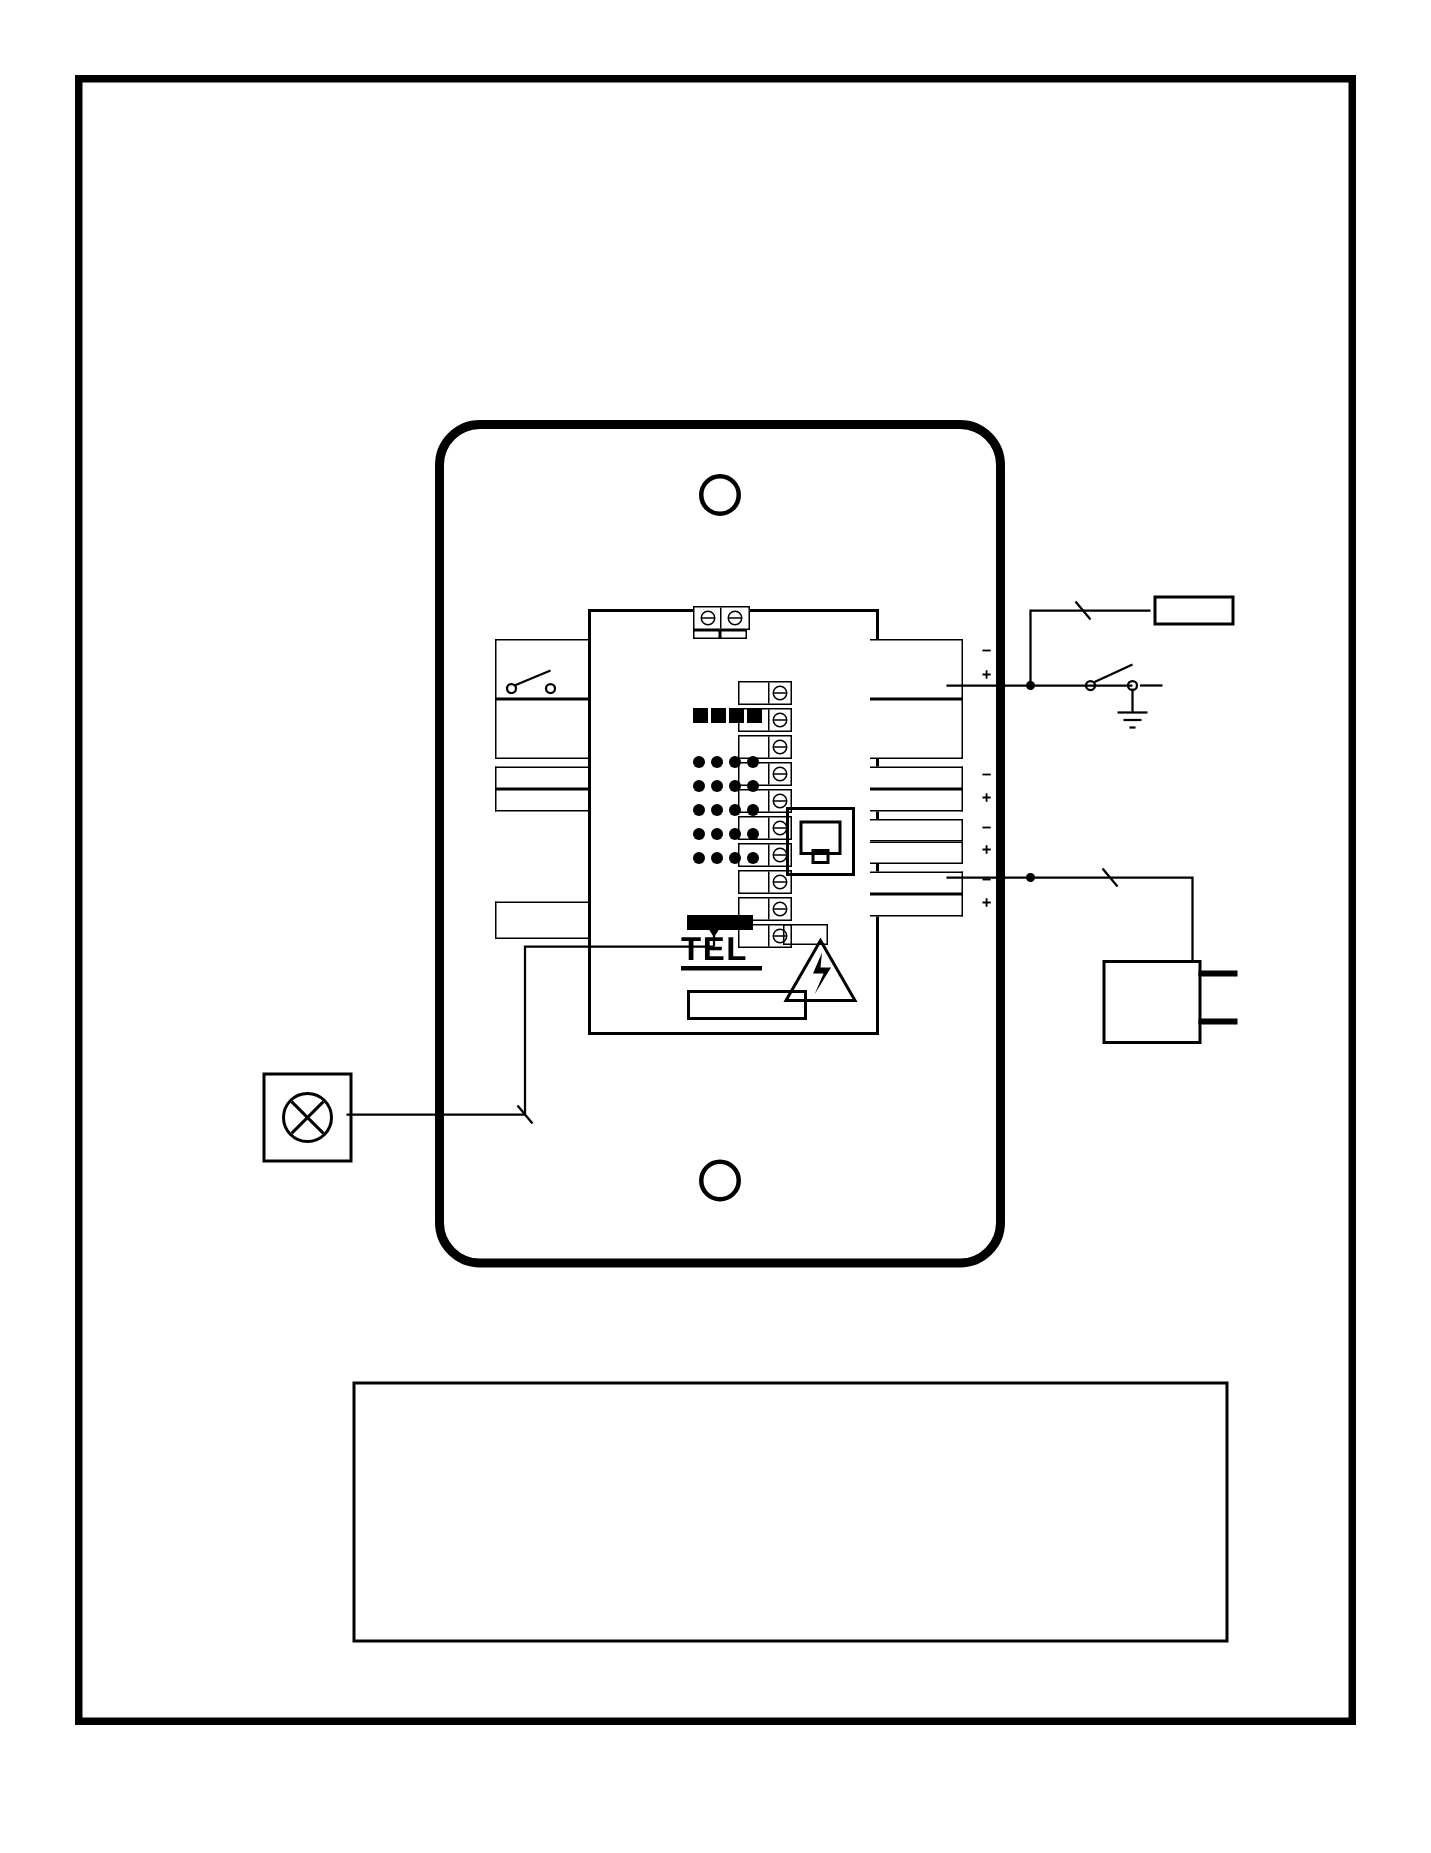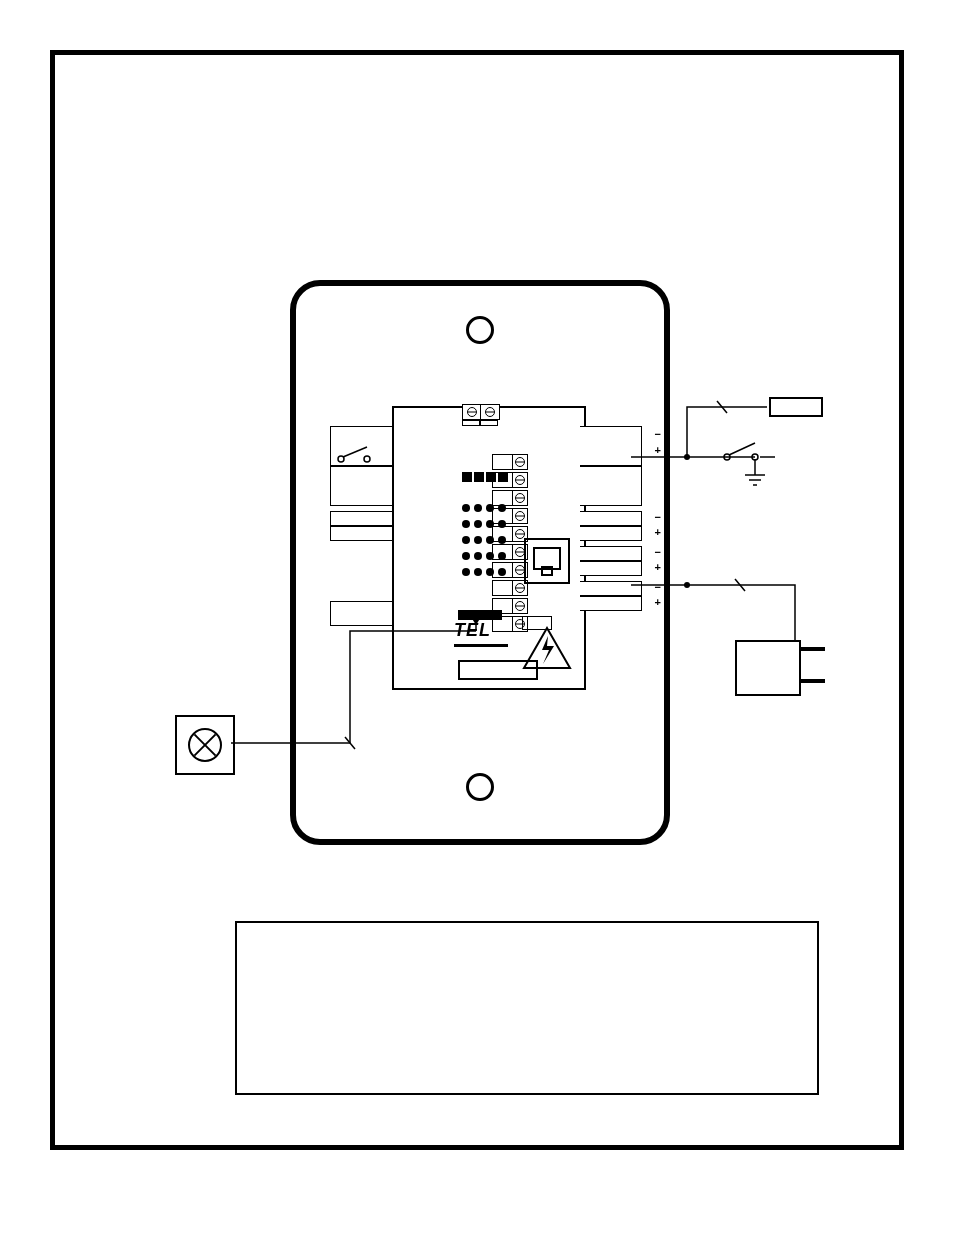--- a/index.html
+++ b/index.html
@@ -149,21 +149,21 @@
   .trow .b { width:14px; position:relative;}
   .trow .b::after {
     content:""; position:absolute; left:50%; top:50%; width:8px; height:8px; border:1px solid #000; border-radius:50%; transform:translate(-50%,-50%);
   }
   .trow .b::before {
     content:""; position:absolute; left:50%; top:50%; width:8px; height:1px; background:#000; transform:translate(-50%,-50%);
   }
 
   
   .tel-band { position:absolute; left:64px; top:202px; width:44px; height:10px; background:#000;}
-  .tel-txt  { position:absolute; left:60px; top:212px; font-size:18px; font-weight:900; letter-spacing:1px;font-style:italic;}
+  .tel-txt  { position:absolute; left:60px; top:212px; font-size:22px; font-weight:900; letter-spacing:1px;}
   .tel-under{ position:absolute; left:60px; top:236px; width:54px; height:3px; background:#000;}
   .tel-small{ position:absolute; left:128px; top:208px; width:28px; height:12px; border:1.5px solid #000;}
   .tel-box  { position:absolute; left:64px; bottom:8px; width:76px; height:16px; border:2px solid #000;}
 
   
   .hazard {
     position:absolute; right:12px; bottom:14px;
   }
 
   

